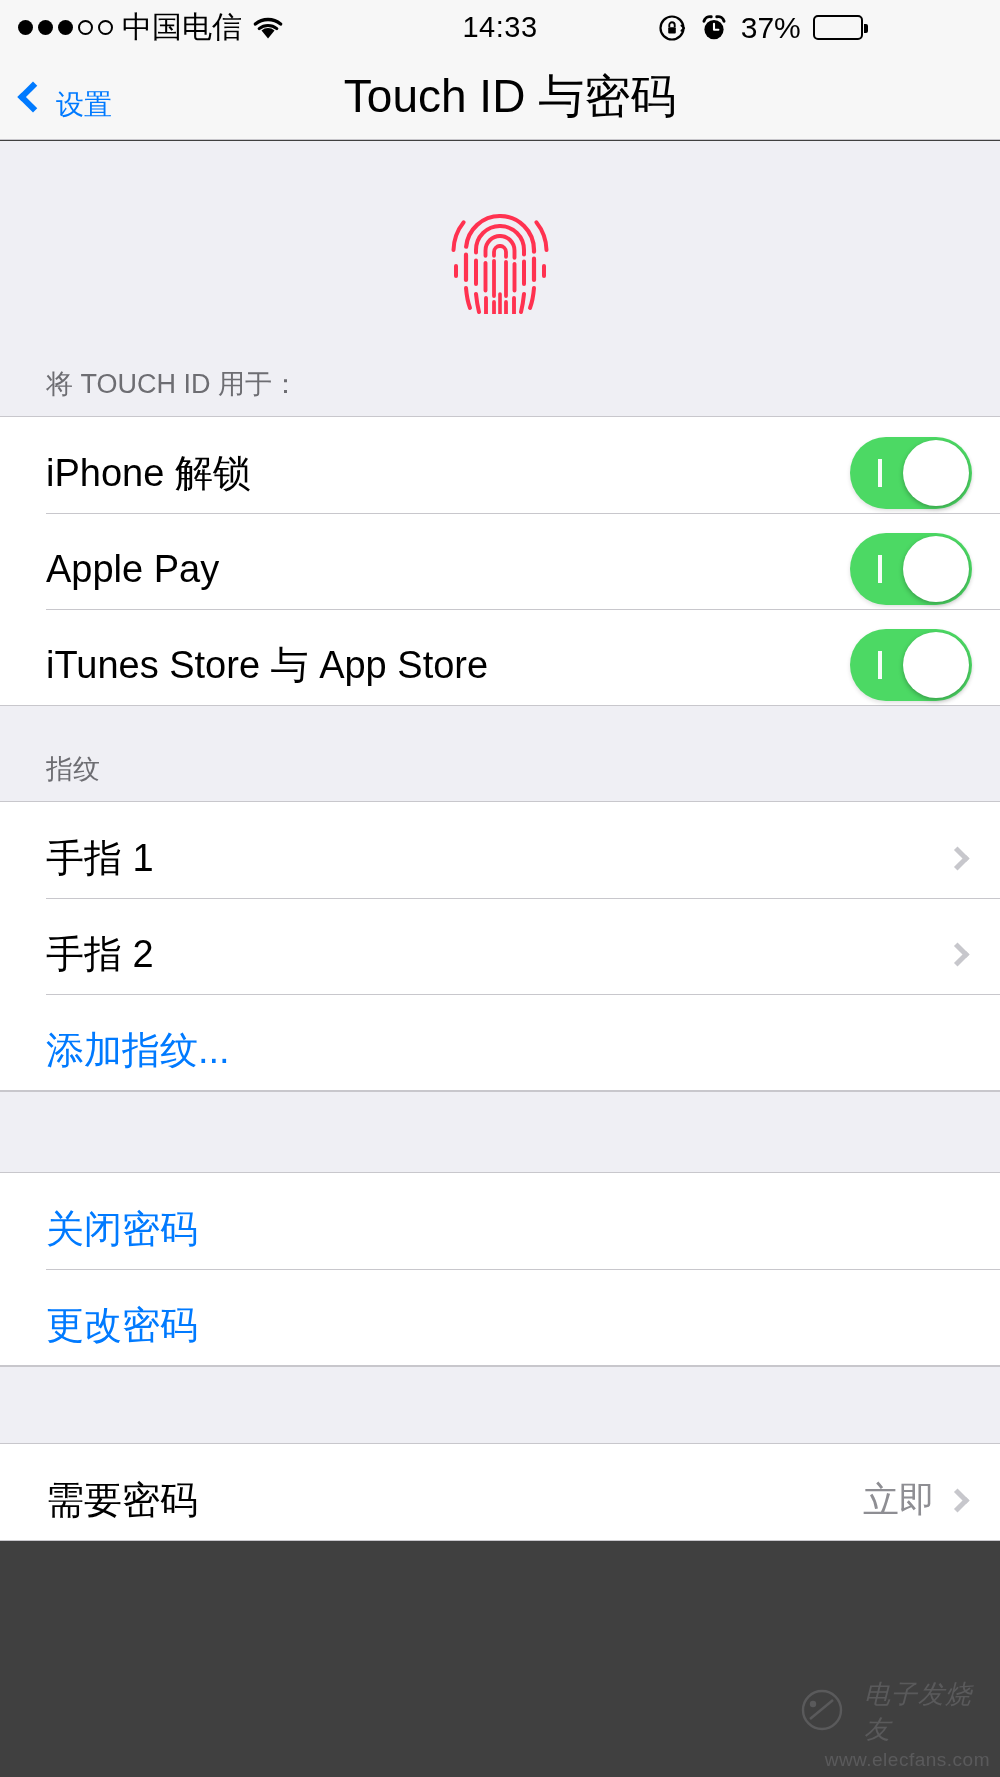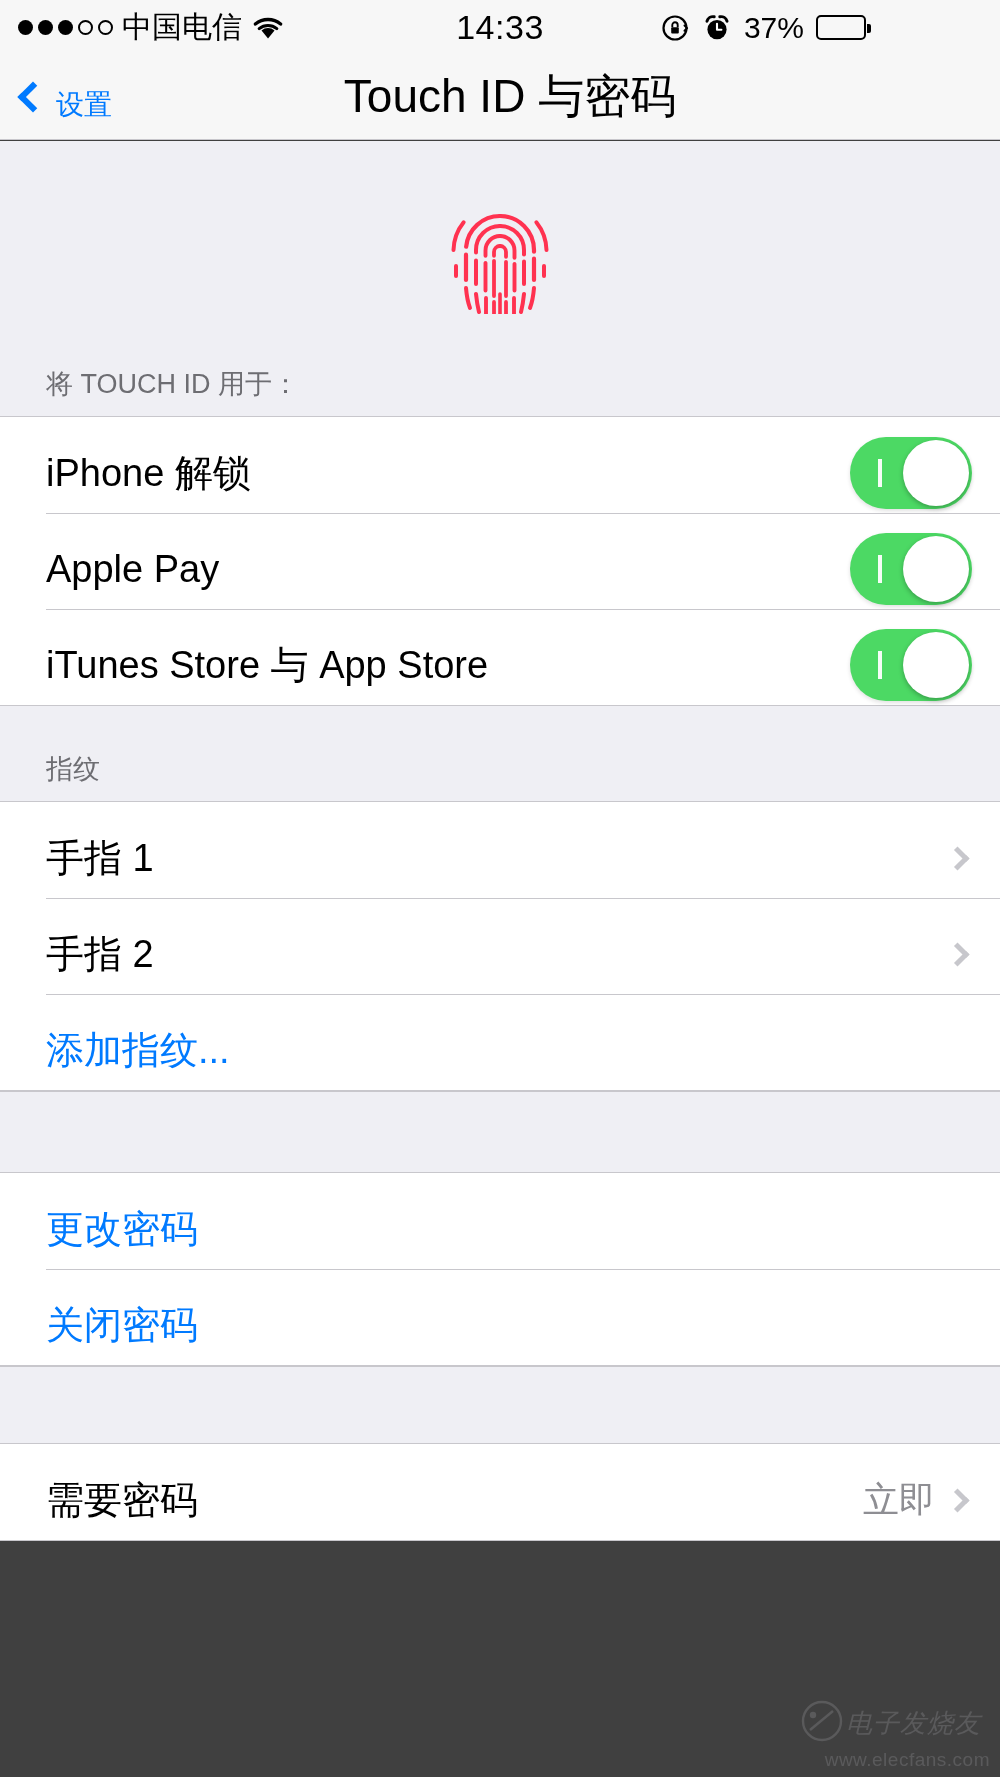--- a/index.html
+++ b/index.html
@@ -33,21 +33,21 @@
   }
   .sb-left { display: flex; align-items: center; gap: 9px; flex: 1 1 0; }
   .sb-center { flex: 0 0 auto; display: flex; align-items: center; justify-content: center; }
   .sb-right { flex: 1 1 0; display: flex; align-items: center; justify-content: center; gap: 12px; }
 
   .dots { display: flex; align-items: center; gap: 5px; }
   .dot { width: 15px; height: 15px; border-radius: 50%; background: #000; }
   .dot.empty { background: transparent; border: 2px solid #000; width: 15px; height: 15px; }
 
   .carrier { font-size: 30px; letter-spacing: 0px; }
-  .sb-time { font-size: 34px; font-weight: 400; letter-spacing: 0.5px; }
+  .sb-time { font-size: 29px; font-weight: 400; letter-spacing: 0.5px; }
   .sb-pct { font-size: 30px; }
 
   .battery {
     position: relative;
     width: 50px; height: 25px;
     border: 2.5px solid #000;
     border-radius: 5px;
     padding: 2px;
   }
   .battery .fill { height: 100%; background: #000; border-radius: 2px; }
@@ -198,21 +198,21 @@
   
   .watermark {
     position: absolute;
     right: 10px;
     bottom: 6px;
     width: 190px;
     opacity: 0.35;
     pointer-events: none;
     user-select: none;
   }
-  .wm-row { display: flex; align-items: center; gap: 2px; }
+  .wm-row { display: flex; align-items: center; gap: 20px; }
   .wm-mark {
     font-size: 26px;
     color: #8a8a8f;
     font-family: "Liberation Serif", "DejaVu Serif", serif;
     font-style: italic;
     letter-spacing: 1px;
   }
   .wm-url {
     font-size: 19px;
     color: #8a8a8f;
@@ -358,25 +358,25 @@
       <div class="row">
         <span class="row-label blue">添加指纹...</span>
       </div>
 
     </div>
 
     <div class="section-gap" style="height:82px;"></div>
     <div class="group" style="border-top:none;">
 
       <div class="row">
+        <span class="row-label blue">关闭密码</span>
+      </div>
+
+      <div class="row">
         <span class="row-label blue">更改密码</span>
-      </div>
-
-      <div class="row">
-        <span class="row-label blue">关闭密码</span>
       </div>
 
     </div>
 
     <div class="section-gap" style="height:78px;"></div>
     <div class="group" style="border-top:none;">
 
       <div class="row">
         <span class="row-label">需要密码</span>
         <span class="row-value">立即</span>

